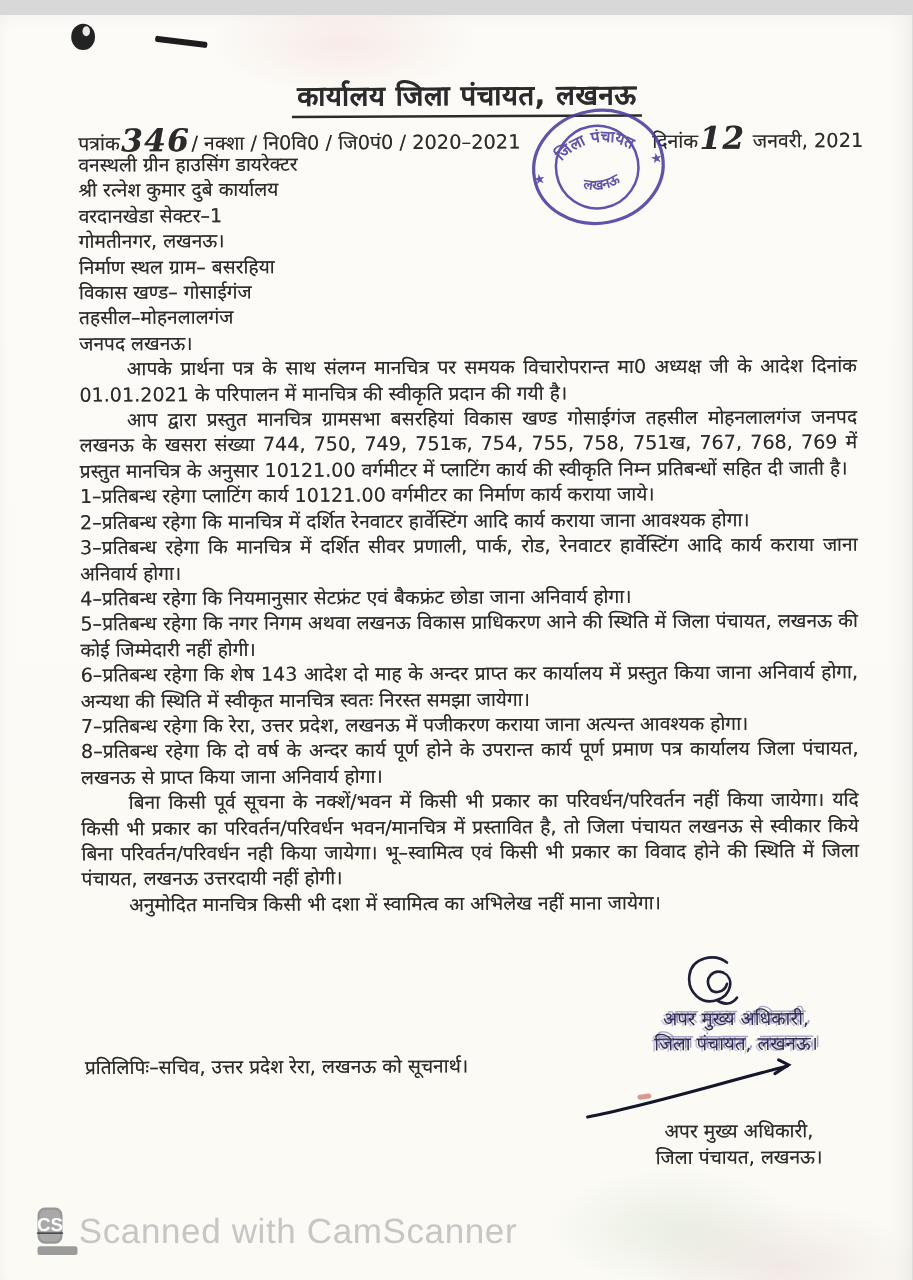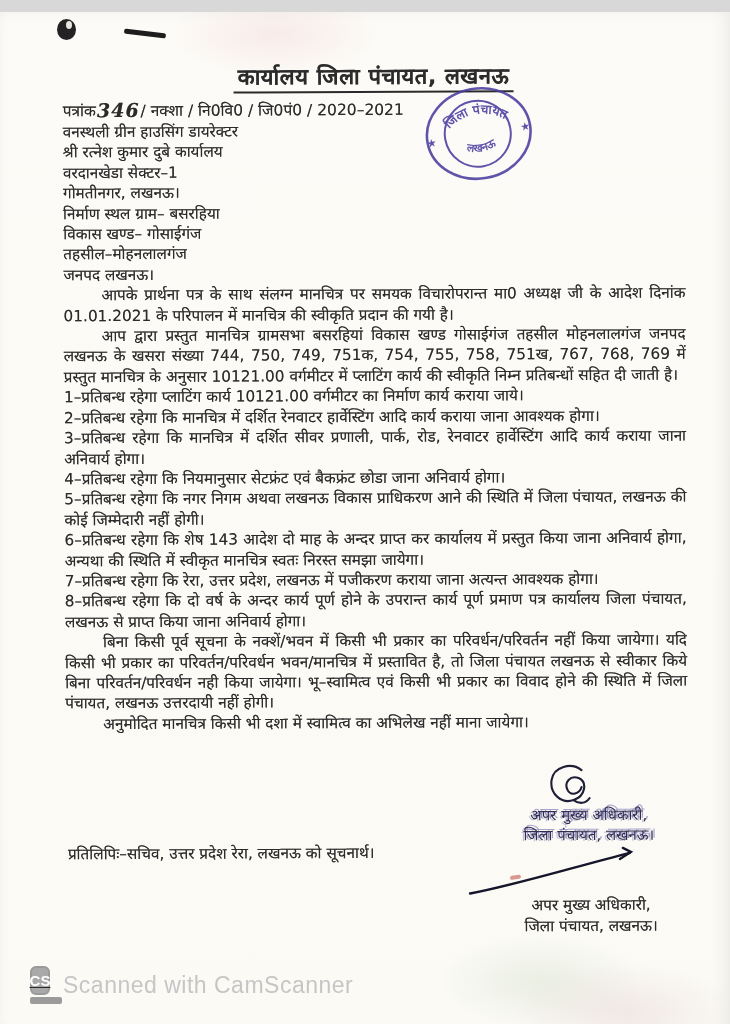--- a/index.html
+++ b/index.html
@@ -17,21 +17,21 @@
   .tilt{position:absolute;inset:0;transform:rotate(-0.25deg);transform-origin:50% 40%;}
   .ink{color:#2b2b2b;text-shadow:0 0 0.5px rgba(45,45,45,0.55);}
 
   
   .title{position:absolute;left:64px;top:48px;width:622px;text-align:center;
          font-size:22px;font-weight:600;letter-spacing:0.5px;}
   .title span{border-bottom:2px solid #2b2b2b;padding:0 4px 2px 4px;}
   .refrow{position:absolute;left:64px;top:86px;width:628px;display:flex;
           justify-content:space-between;font-size:15.5px;}
   .hand{font-family:"DejaVu Serif","Liberation Serif",serif;font-style:italic;
-        font-weight:700;font-size:19px;letter-spacing:1px;line-height:1;
+        font-weight:700;font-size:25px;letter-spacing:1px;line-height:1;
         position:relative;top:1px;padding:0 1px;text-align:right;}
 
   
   .column{position:absolute;left:64px;top:109px;width:622px;font-size:15.3px;
           line-height:20.4px;}
   .addr div{white-space:nowrap;}
   .para{margin:0;text-indent:38px;text-align:justify;}
   .cond{margin:0;text-align:justify;}
 
   
@@ -59,41 +59,45 @@
   .botblob{position:absolute;left:383px;top:1013px;width:74px;height:22px;background:#161616;
       border-radius:55% 55% 0 0 / 90% 90% 0 0;}
 
   
   .wm{position:absolute;left:30px;top:954px;display:flex;align-items:center;gap:13px;}
   .cs-logo{width:20px;text-decoration:underline;}
   .cs-top{height:25px;background:#a9a9a9;border:2px solid #999;border-radius:6px;
       color:#fff;font-weight:700;font-size:15px;display:flex;align-items:center;
       justify-content:center;font-family:"Liberation Sans",sans-serif;}
   .cs-base{margin:2px auto 0;width:32px;height:7px;background:#9b9b9b;border-radius:2px;}
-  .wm-text{font-size:23px;color:#c6c6c6;letter-spacing:0.5px;
+  .wm-text{font-size:28px;color:#c6c6c6;letter-spacing:0.5px;
       font-family:"Liberation Sans",sans-serif;}
 </style>
 </head>
 <body>
 
 <div class="page">
 
   <div class="holepunch"></div>
   <div class="topdash"></div>
   <div class="botblob"></div>
 
   <div class="tilt">
 
     <div class="title ink">
       <span>कार्यालय जिला पंचायत, लखनऊ</span>
     </div>
 
     <div class="refrow ink">
       <div>
         <span>पत्रांक</span><span class="hand">346</span><span>/ नक्शा / नि0वि0 / जि0पं0 / 2020–2021</span>
+      </div>
+      <div>
+        <span>दिनांक</span><span class="hand">12</span>
+        <span>जनवरी, 2021</span>
       </div>
     </div>
 
     <div class="seal">
       <svg width="112" height="106" viewBox="0 0 112 106">
         <g transform="rotate(-10 56 52)" fill="none" stroke="#4a3da0">
           <ellipse cx="56" cy="52" rx="52" ry="45" stroke-width="2.6"></ellipse>
           <circle cx="55" cy="52" r="33" stroke-width="2"></circle>
           <defs>
             <path id="sealArcTop" d="M 16,62 A 41,38 0 0 1 96,62"></path>

